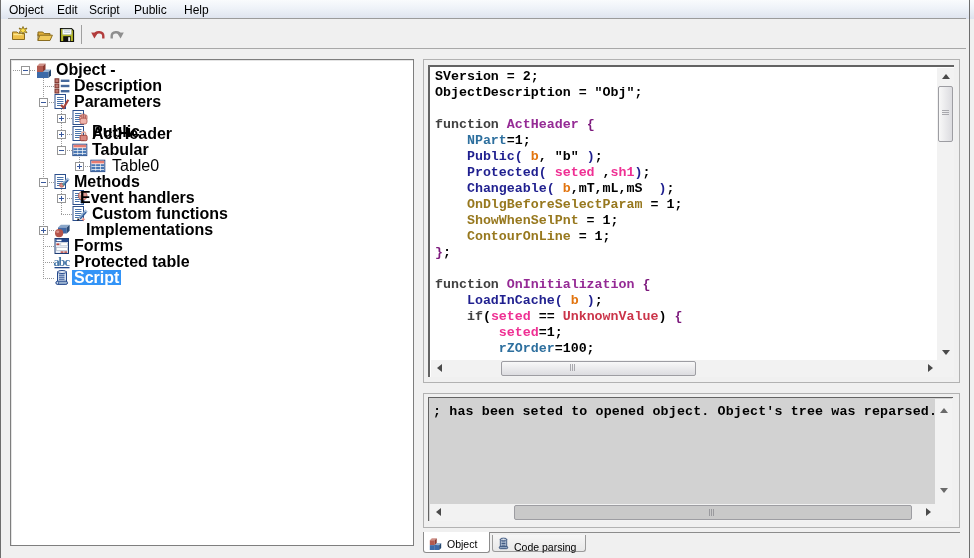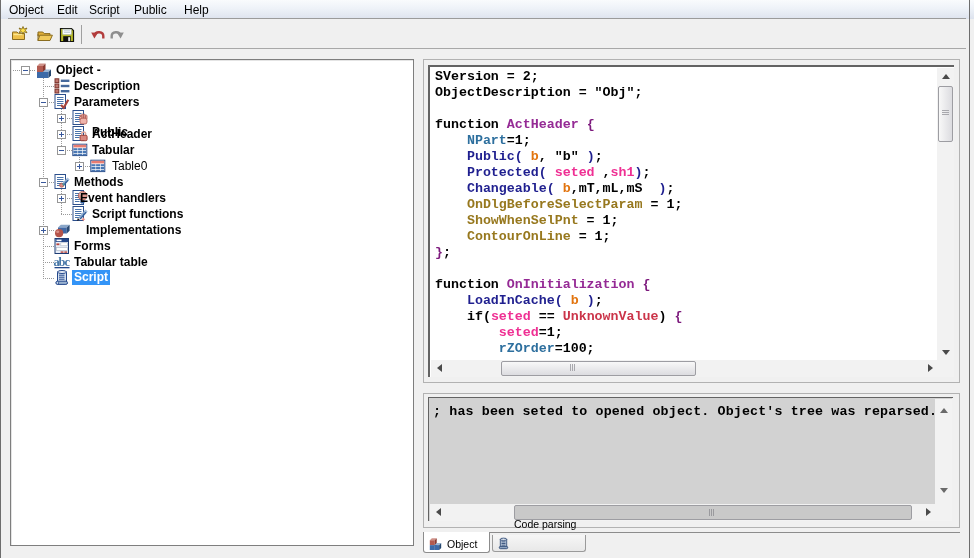--- a/index.html
+++ b/index.html
@@ -11,42 +11,42 @@
 .mi{position:absolute;top:3px;font-size:12px;color:#000;}
 #mline{left:8px;top:18px;width:958px;height:1px;background:#9b9b9b;}
 #tline{left:8px;top:48px;width:958px;height:1px;background:#a8a8a8;}
 #tbsep{left:81px;top:25px;width:1px;height:19px;background:#a0a0a0;}
 
 #ledge{left:0;top:0;width:1px;height:558px;background:#6d6d6d;}
 #redge{left:969px;top:0;width:1px;height:558px;background:#6d6d6d;}
 
 #tree{left:10px;top:59px;width:404px;height:487px;background:#fff;
   border:1px solid #7e7e7e;box-sizing:border-box;box-shadow:inset 1px 1px 0 #e4e4e4;}
-.trow{position:absolute;height:16px;font-size:12px;font-weight:bold;
+.trow{position:absolute;height:16px;font-size:16px;font-weight:bold;
   line-height:16px;white-space:nowrap;}
 .vdot{position:absolute;width:1px;
   background-image:repeating-linear-gradient(180deg,#9a9a9a 0 1px,transparent 1px 2px);}
 .hdot{position:absolute;height:1px;
   background-image:repeating-linear-gradient(90deg,#9a9a9a 0 1px,transparent 1px 2px);}
 .exp{position:absolute;width:9px;height:9px;background:#fff;
   border:1px solid #969696;box-sizing:border-box;}
 .exp i{position:absolute;left:1px;top:3px;width:5px;height:1px;background:#39589c;}
 .exp.pl b{position:absolute;left:3px;top:1px;width:1px;height:5px;background:#39589c;}
 .ticon{position:absolute;width:16px;height:16px;overflow:visible;}
 
 .gbox{border:1px solid #b2b2b2;box-sizing:border-box;background:#f0f0f0;}
 #codepanel{left:423px;top:59px;width:537px;height:324px;}
 #msgpanel{left:423px;top:393px;width:537px;height:135px;}
 #edwhite{left:430px;top:67px;width:524px;height:310px;background:#fff;}
 #edbt{left:428px;top:65px;width:526px;height:2px;background:#636363;}
 #edbl{left:428px;top:65px;width:2px;height:312px;background:#636363;}
 #code{left:432px;top:67px;width:504px;height:292px;overflow:hidden;
   font-family:"Liberation Mono",monospace;font-weight:bold;font-size:13.3px;
   line-height:16px;white-space:pre;color:#000;padding:2px 0 0 3px;box-sizing:border-box;}
-.kw{color:#000000}.fn{color:#952a95}.br{color:#7d1a7d}.nv{color:#1f1f8f}
+.kw{color:#404040}.fn{color:#952a95}.br{color:#7d1a7d}.nv{color:#1f1f8f}
 .pk{color:#ef2f93}.or{color:#e2740e}.ol{color:#97781e}.st{color:#2d6f9e}
 .rd{color:#cb3449}
 
 .sbtrack{position:absolute;background:#f2f2f2;}
 .sbthumbv{position:absolute;border:1px solid #9d9da2;border-radius:2px;
   background:linear-gradient(90deg,#f8f8f8,#eaeaec 50%,#dcdce0);box-sizing:border-box;}
 .sbthumbh{position:absolute;border:1px solid #9d9da2;border-radius:2px;
   background:linear-gradient(180deg,#f8f8f8,#eaeaec 50%,#dcdce0);box-sizing:border-box;}
 .arr{position:absolute;width:0;height:0;}
 
@@ -286,24 +286,24 @@
 
 <span class="trow" style="left:56px;top:62px">Object -</span>
 <span class="trow" style="left:74px;top:78px">Description</span>
 <span class="trow" style="left:74px;top:94px">Parameters</span>
 <span class="trow" style="left:92px;top:124px">Public</span>
 <span class="trow" style="left:92px;top:126px">ActHeader</span>
 <span class="trow" style="left:92px;top:142px">Tabular</span>
 <span class="trow" style="left:112px;top:158px;font-weight:normal">Table0</span>
 <span class="trow" style="left:74px;top:174px">Methods</span>
 <span class="trow" style="left:80px;top:190px">Event handlers</span>
-<span class="trow" style="left:92px;top:206px">Script functions</span>
+<span class="trow" style="left:92px;top:206px">Custom functions</span>
 <span class="trow" style="left:86px;top:222px">Implementations</span>
 <span class="trow" style="left:74px;top:238px">Forms</span>
-<span class="trow" style="left:74px;top:254px">Tabular table</span>
+<span class="trow" style="left:74px;top:254px">Protected table</span>
 <span class="trow" style="left:72px;top:270px;height:15px;line-height:15px;background:#3394f7;color:#fff;padding:0 2px">Script</span>
 </div>
 
 <div id="codepanel" class="abs gbox"></div>
 <div id="edwhite" class="abs"></div>
 <div id="edbt" class="abs"></div>
 <div id="edbl" class="abs"></div>
 <div id="code" class="abs"><div>SVersion = 2;
 ObjectDescription = "Obj";
 
@@ -365,16 +365,16 @@
  <polygon points="7,10 12.5,10 12.5,16 7,16" fill="#3c6aa8"></polygon>
  <polygon points="12.5,10 15,7.5 15,13.5 12.5,16" fill="#24466e"></polygon>
 </svg>
 <span class="tabtext" style="left:447px;top:538px">Object</span>
 <svg class="abs" style="left:497px;top:537px;width:13px;height:13px" viewBox="0 0 16 16">
  <rect x="4" y="2.8" width="8" height="10" fill="#c6d2e2" stroke="#24406e"></rect>
  <ellipse cx="8" cy="2.8" rx="4" ry="1.4" fill="#e8edf4" stroke="#24406e"></ellipse>
  <path d="M5.5 6h5M5.5 8h5M5.5 10h5" stroke="#24406e" stroke-width="1" fill="none"></path>
  <rect x="2.8" y="11.6" width="10.4" height="2.8" rx="1.4" fill="#8fa4c0" stroke="#24406e"></rect>
 </svg>
-<span class="tabtext" style="left:514px;top:518px">Code parsing</span>
+<span class="tabtext" style="left:514px;top:541px">Code parsing</span>
 </div>
 <div id="ledge" class="abs"></div>
 <div id="redge" class="abs"></div>
 
 </body></html>

